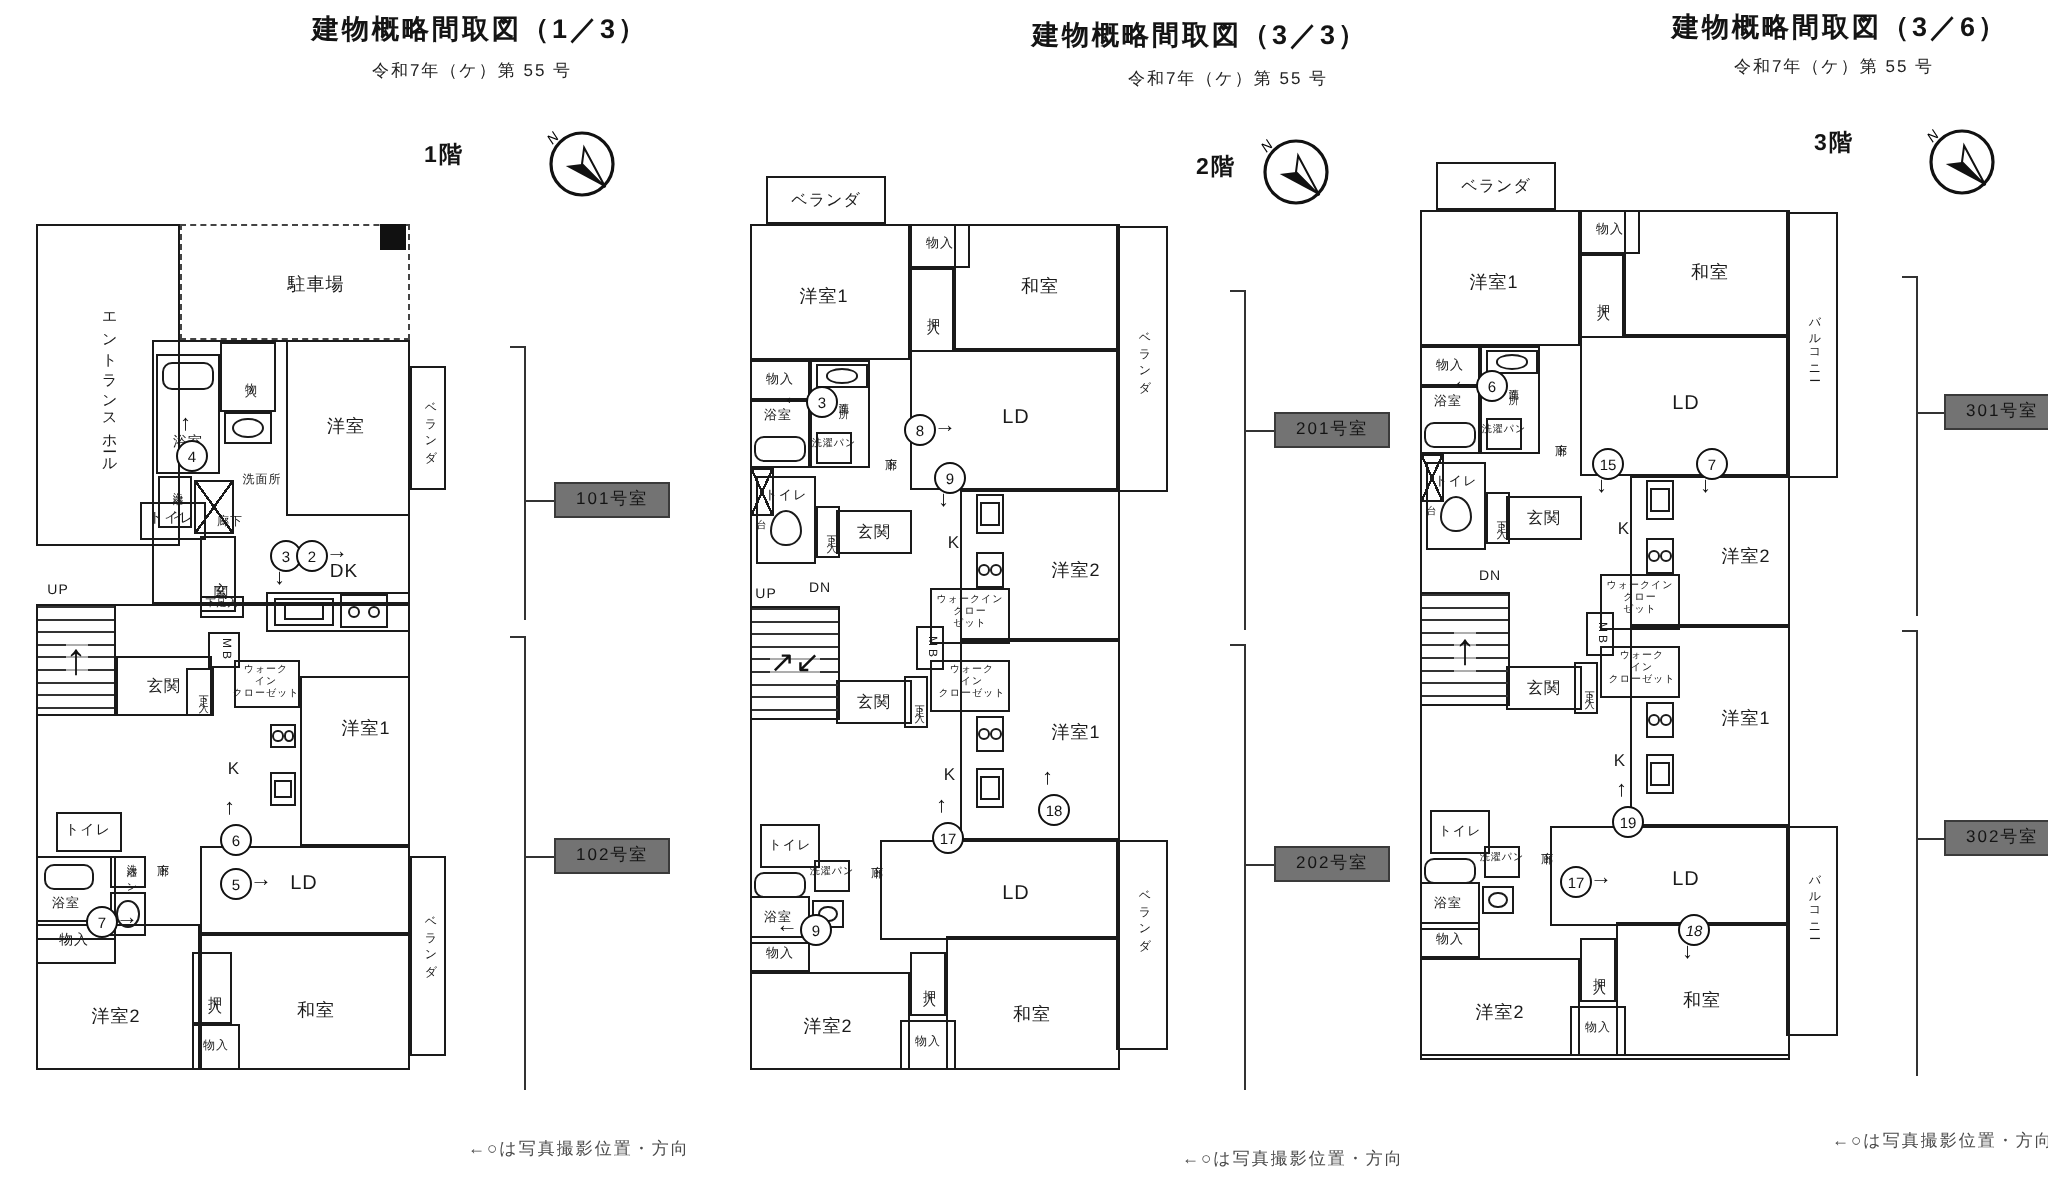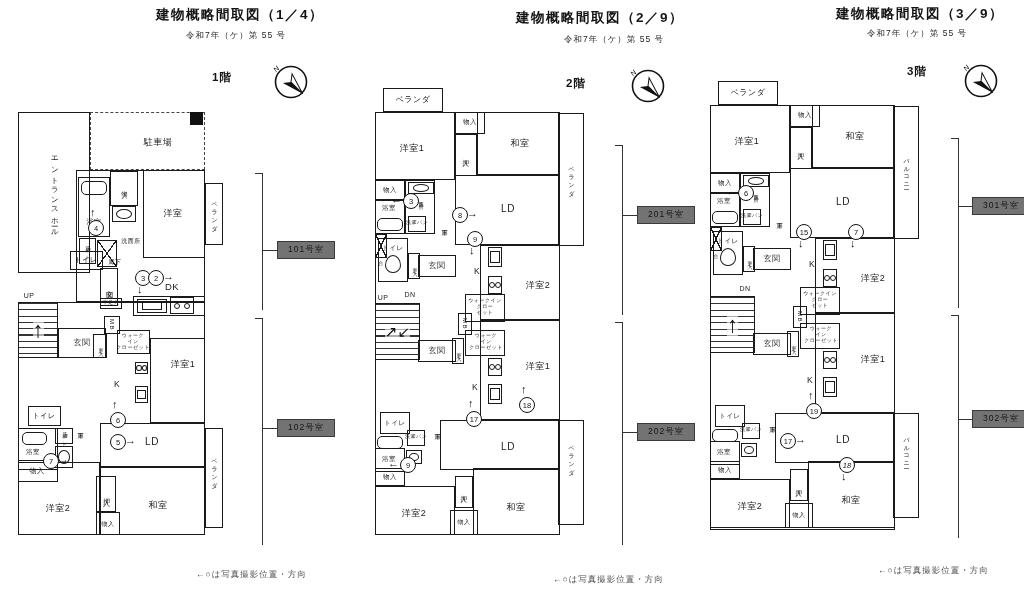--- a/index.html
+++ b/index.html
@@ -3,21 +3,21 @@
 <meta charset="utf-8">
 <style>
   html,body{margin:0;padding:0;background:#e8e8e8;}
   #canvas{position:relative;width:1024px;height:589px;background:#ffffff;overflow:hidden;
     font-family:"Liberation Sans","DejaVu Sans",sans-serif;color:#141414;}
   .title{position:absolute;transform:translateX(-50%);font-size:13.5px;font-weight:bold;
     letter-spacing:1.5px;white-space:nowrap;}
   .subtitle{position:absolute;transform:translateX(-50%);font-size:8.5px;letter-spacing:1px;white-space:nowrap;color:#222;}
   .floor{position:absolute;transform:translateX(-50%);font-size:11.5px;font-weight:bold;letter-spacing:1px;white-space:nowrap;}
   .compass{position:absolute;}
-  .caption{position:absolute;font-size:8.5px;color:#4a4a4a;letter-spacing:1px;white-space:nowrap;}
+  .caption{position:absolute;font-size:8.5px;color:#4a4a4a;letter-spacing:1px;white-space:nowrap;margin-left:38px;}
   
   .box{position:absolute;border:1.5px solid #1a1a1a;box-sizing:border-box;}
   .box.dashed{border:1px dashed #444;}
   .box.filled{background:#111;border:none;}
   .lbl{position:absolute;transform:translate(-50%,-50%);white-space:nowrap;letter-spacing:.5px;
     line-height:1.15;color:#1a1a1a;z-index:3;}
   .lbl.vert{writing-mode:vertical-rl;letter-spacing:1.5px;}
   .icon{position:absolute;box-sizing:border-box;z-index:2;}
   .tub{border:1.3px solid #1a1a1a;border-radius:5px;}
   .basin{border:1.3px solid #1a1a1a;display:flex;align-items:center;justify-content:center;}
@@ -43,31 +43,31 @@
   .bstub{position:absolute;height:0;border-top:1.2px solid #333;}
   .ulabel{position:absolute;border:1px solid #3a3a3a;background:#737373;font-size:8.5px;
     padding:2px 10px;letter-spacing:1px;transform:translateY(-50%);white-space:nowrap;z-index:4;}
 </style>
 </head>
 <body>
 
 <div id="canvas">
 
   <div>
-    <div class="title" style="left:240px;top:6px;">建物概略間取図（1／4）</div>
+    <div class="title" style="left:240px;top:6px;">建物概略間取図（1／3）</div>
     <div class="subtitle" style="left:236px;top:30px;">令和7年（ケ）第 55 号</div>
     <div class="floor" style="left:222px;top:70px;">1階</div>
   </div>
   <div>
-    <div class="title" style="left:600px;top:9px;">建物概略間取図（2／9）</div>
+    <div class="title" style="left:600px;top:9px;">建物概略間取図（3／3）</div>
     <div class="subtitle" style="left:614px;top:34px;">令和7年（ケ）第 55 号</div>
-    <div class="floor" style="left:576px;top:76px;text-align:center;">2階</div>
+    <div class="floor" style="left:608px;top:76px;text-align:center;">2階</div>
   </div>
   <div>
-    <div class="title" style="left:920px;top:5px;">建物概略間取図（3／9）</div>
+    <div class="title" style="left:920px;top:5px;">建物概略間取図（3／6）</div>
     <div class="subtitle" style="left:917px;top:28px;">令和7年（ケ）第 55 号</div>
     <div class="floor" style="left:917px;top:64px;">3階</div>
   </div>
 
   <svg class="compass" style="left:271px;top:62px;" width="40" height="40" viewBox="0 0 40 40">
     <circle cx="20" cy="20" r="15.5" fill="#fff" stroke="#111" stroke-width="1.6"></circle>
     <g transform="rotate(135 20 20)">
       <polygon points="20,3.5 26.5,25 20,20" fill="#111"></polygon>
       <polygon points="20,3.5 13.5,25 20,20" fill="#fff" stroke="#111" stroke-width="1"></polygon>
     </g>

